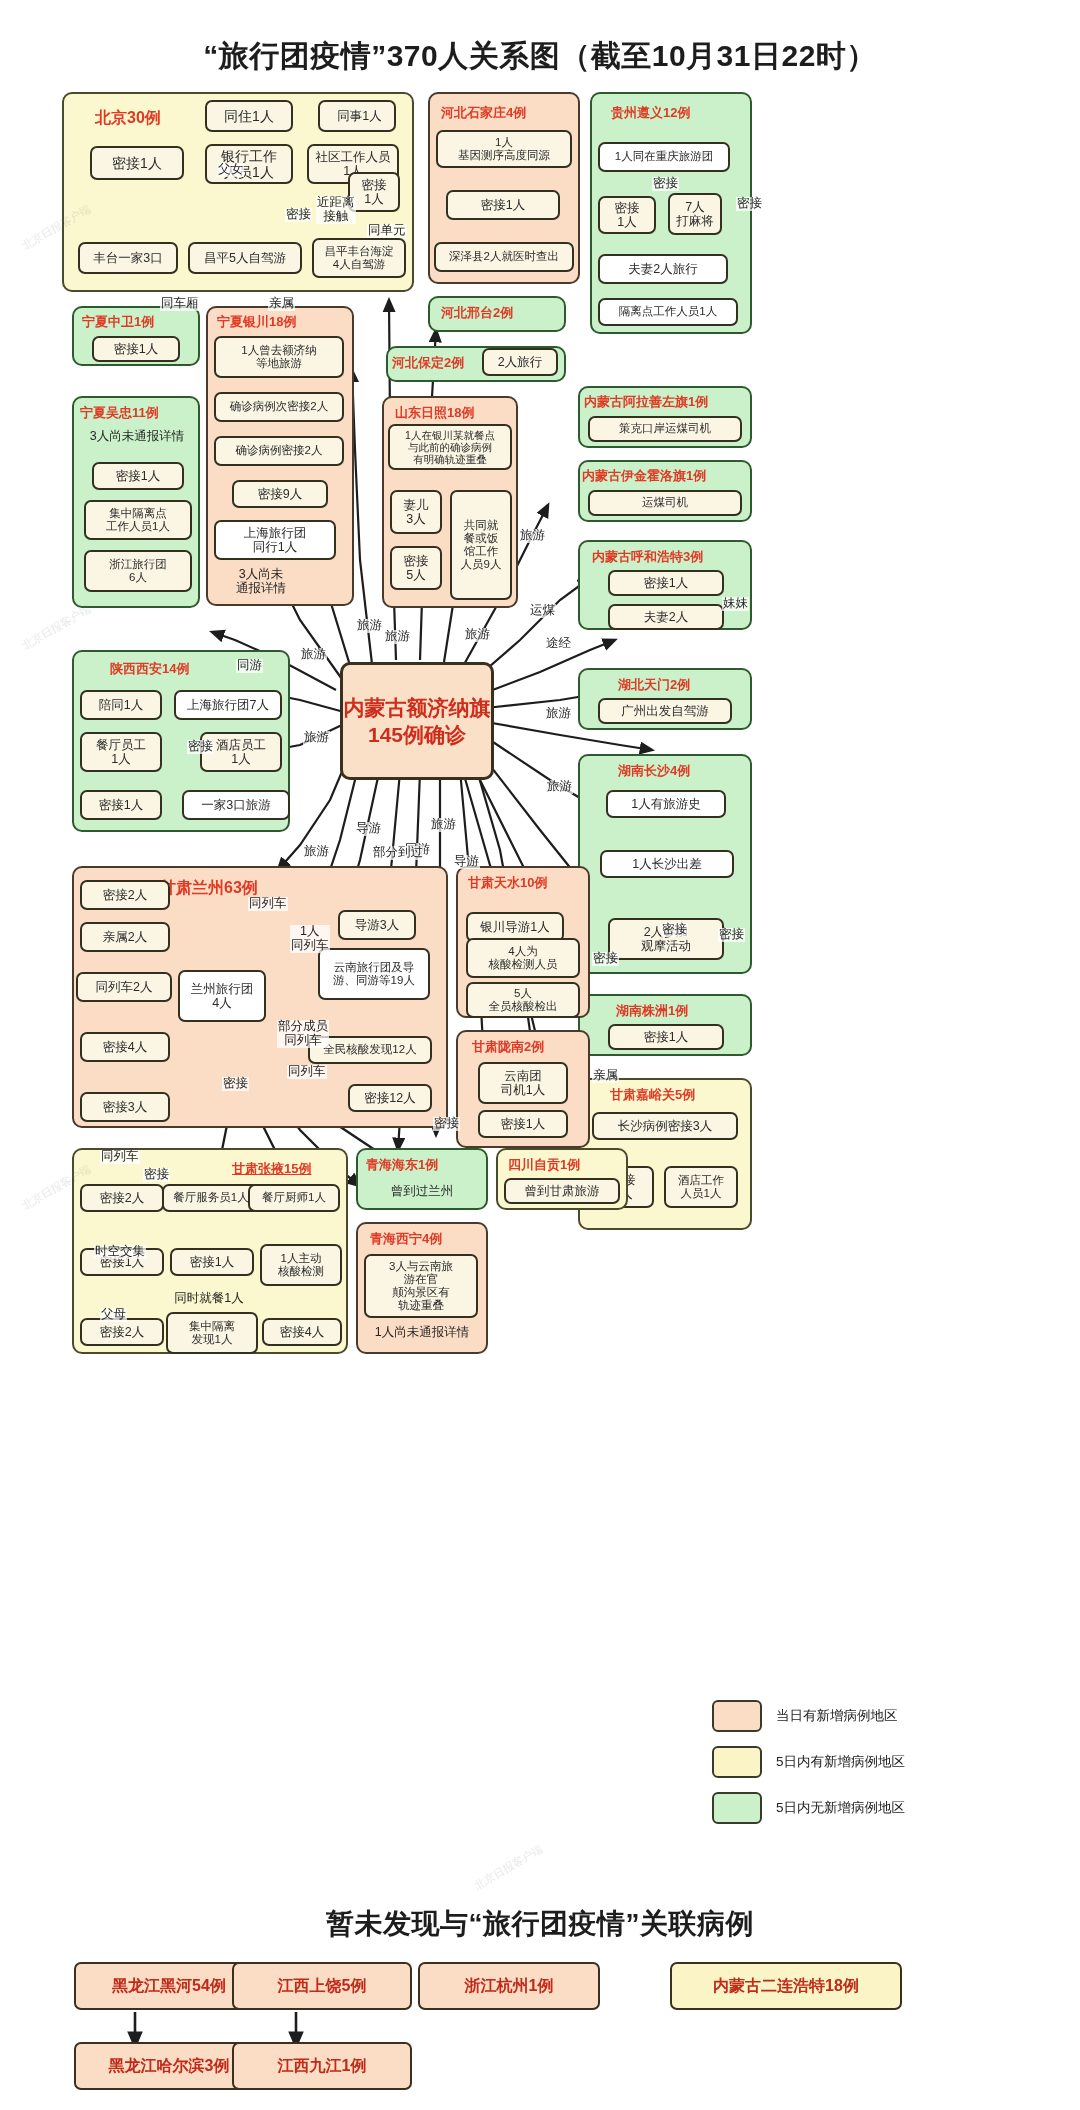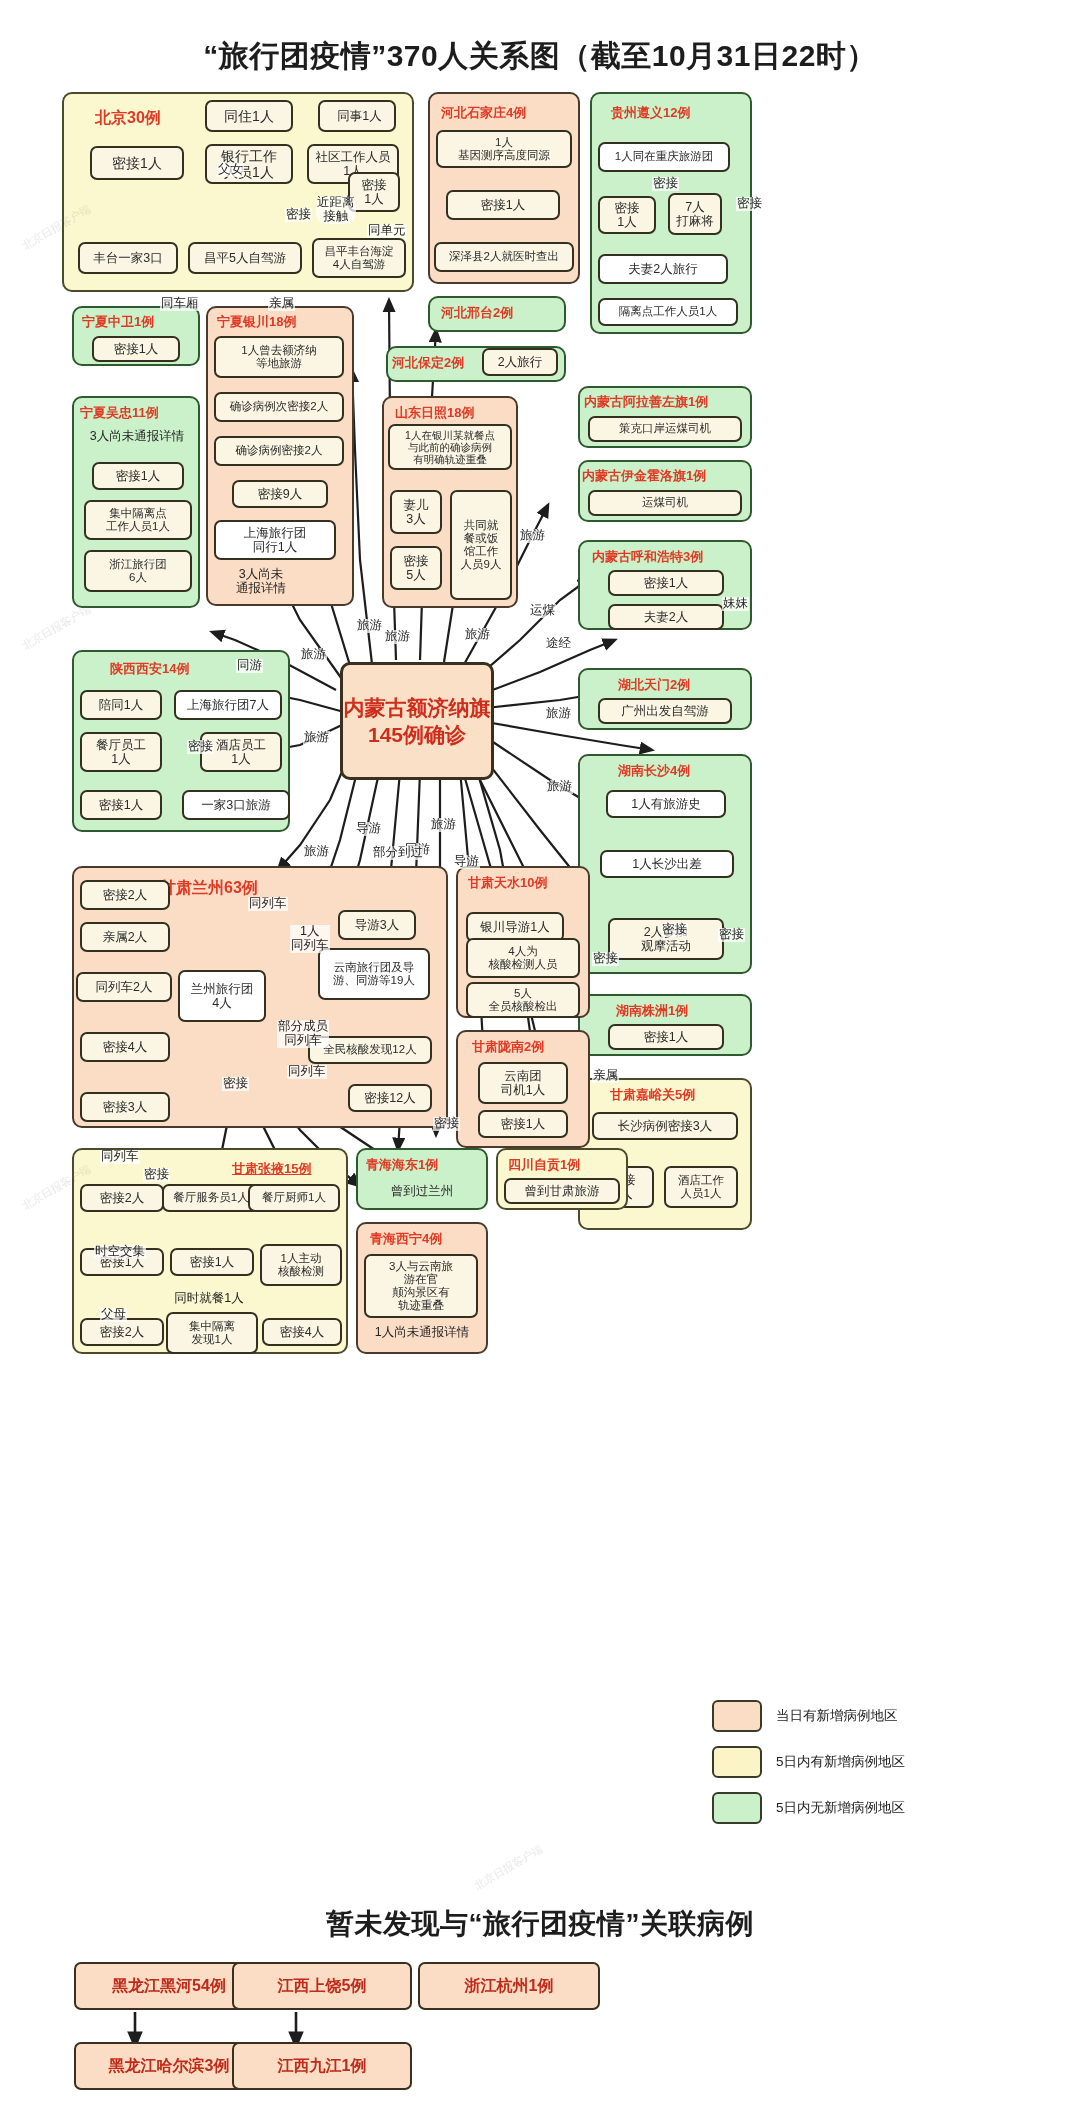--- a/index.html
+++ b/index.html
@@ -395,27 +395,28 @@
     <div class="leg-row">
       <div class="leg-sw" style="background:#cbf1ca;"></div>
       <div class="leg-tx">5日内无新增病例地区</div>
     </div>
   </div>
 
   <div class="bnode b-orange" style="left:74px;top:1962px;width:190px;height:48px;">黑龙江黑河54例</div>
 
   <div class="bnode b-orange" style="left:232px;top:1962px;width:180px;height:48px;">江西上饶5例</div>
   <div class="bnode b-orange" style="left:418px;top:1962px;width:182px;height:48px;">浙江杭州1例</div>
+  <div class="bnode b-yellow" style="left:670px;top:1962px;width:232px;height:48px;">内蒙古二连浩特18例</div>
   <div class="bnode b-orange" style="left:74px;top:2042px;width:190px;height:48px;">黑龙江哈尔滨3例</div>
   <div class="bnode b-orange" style="left:232px;top:2042px;width:180px;height:48px;">江西九江1例</div>
 
   <div id="edgeLabels">
       <div class="elabel" style="left: 217px; top: 163px;">父女</div>
       <div class="elabel" style="left: 285px; top: 208px;">密接</div>
-      <div class="elabel" style="left: 316px; top: 196px; border-radius: 10px;">近距离
+      <div class="elabel" style="left: 316px; top: 196px;">近距离
 接触</div>
       <div class="elabel" style="left: 367px; top: 224px;">同单元</div>
       <div class="elabel" style="left: 160px; top: 297px;">同车厢</div>
       <div class="elabel" style="left: 268px; top: 297px;">亲属</div>
       <div class="elabel" style="left: 652px; top: 177px;">密接</div>
       <div class="elabel" style="left: 736px; top: 197px;">密接</div>
       <div class="elabel" style="left: 519px; top: 529px;">旅游</div>
       <div class="elabel" style="left: 529px; top: 604px;">运煤</div>
       <div class="elabel" style="left: 722px; top: 597px;">妹妹</div>
       <div class="elabel" style="left: 545px; top: 637px;">途经</div>

